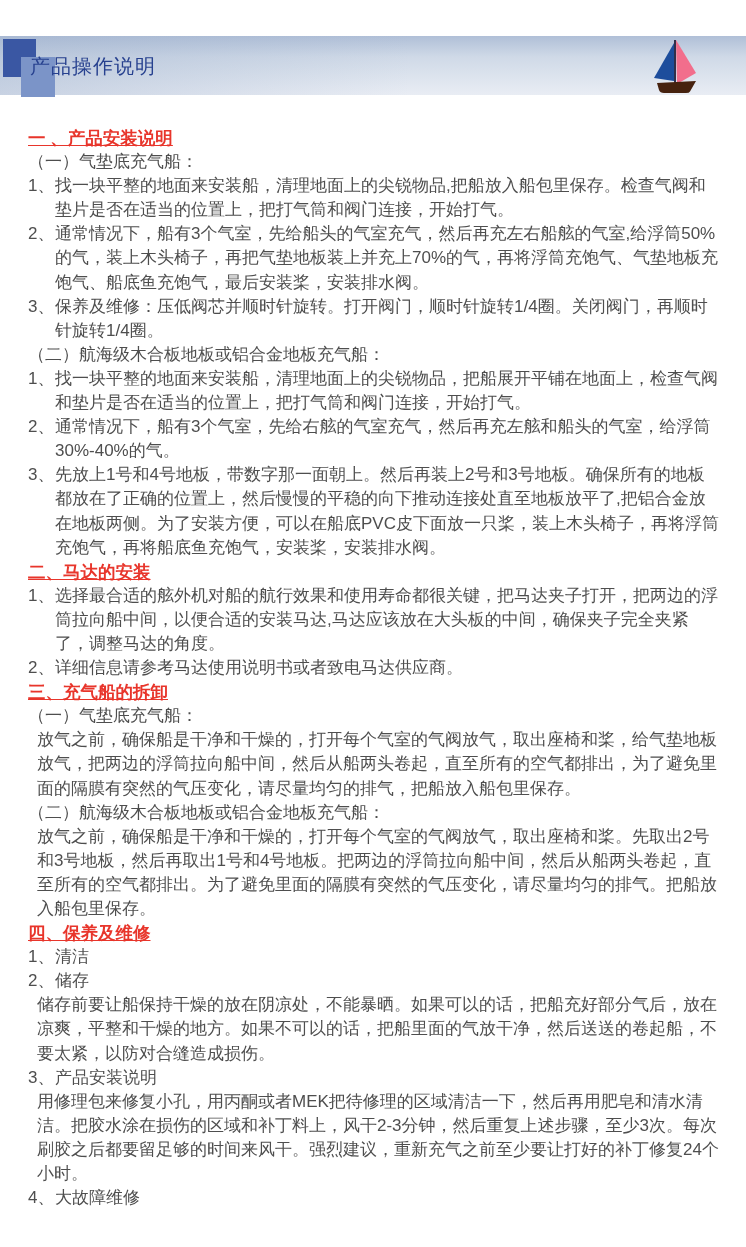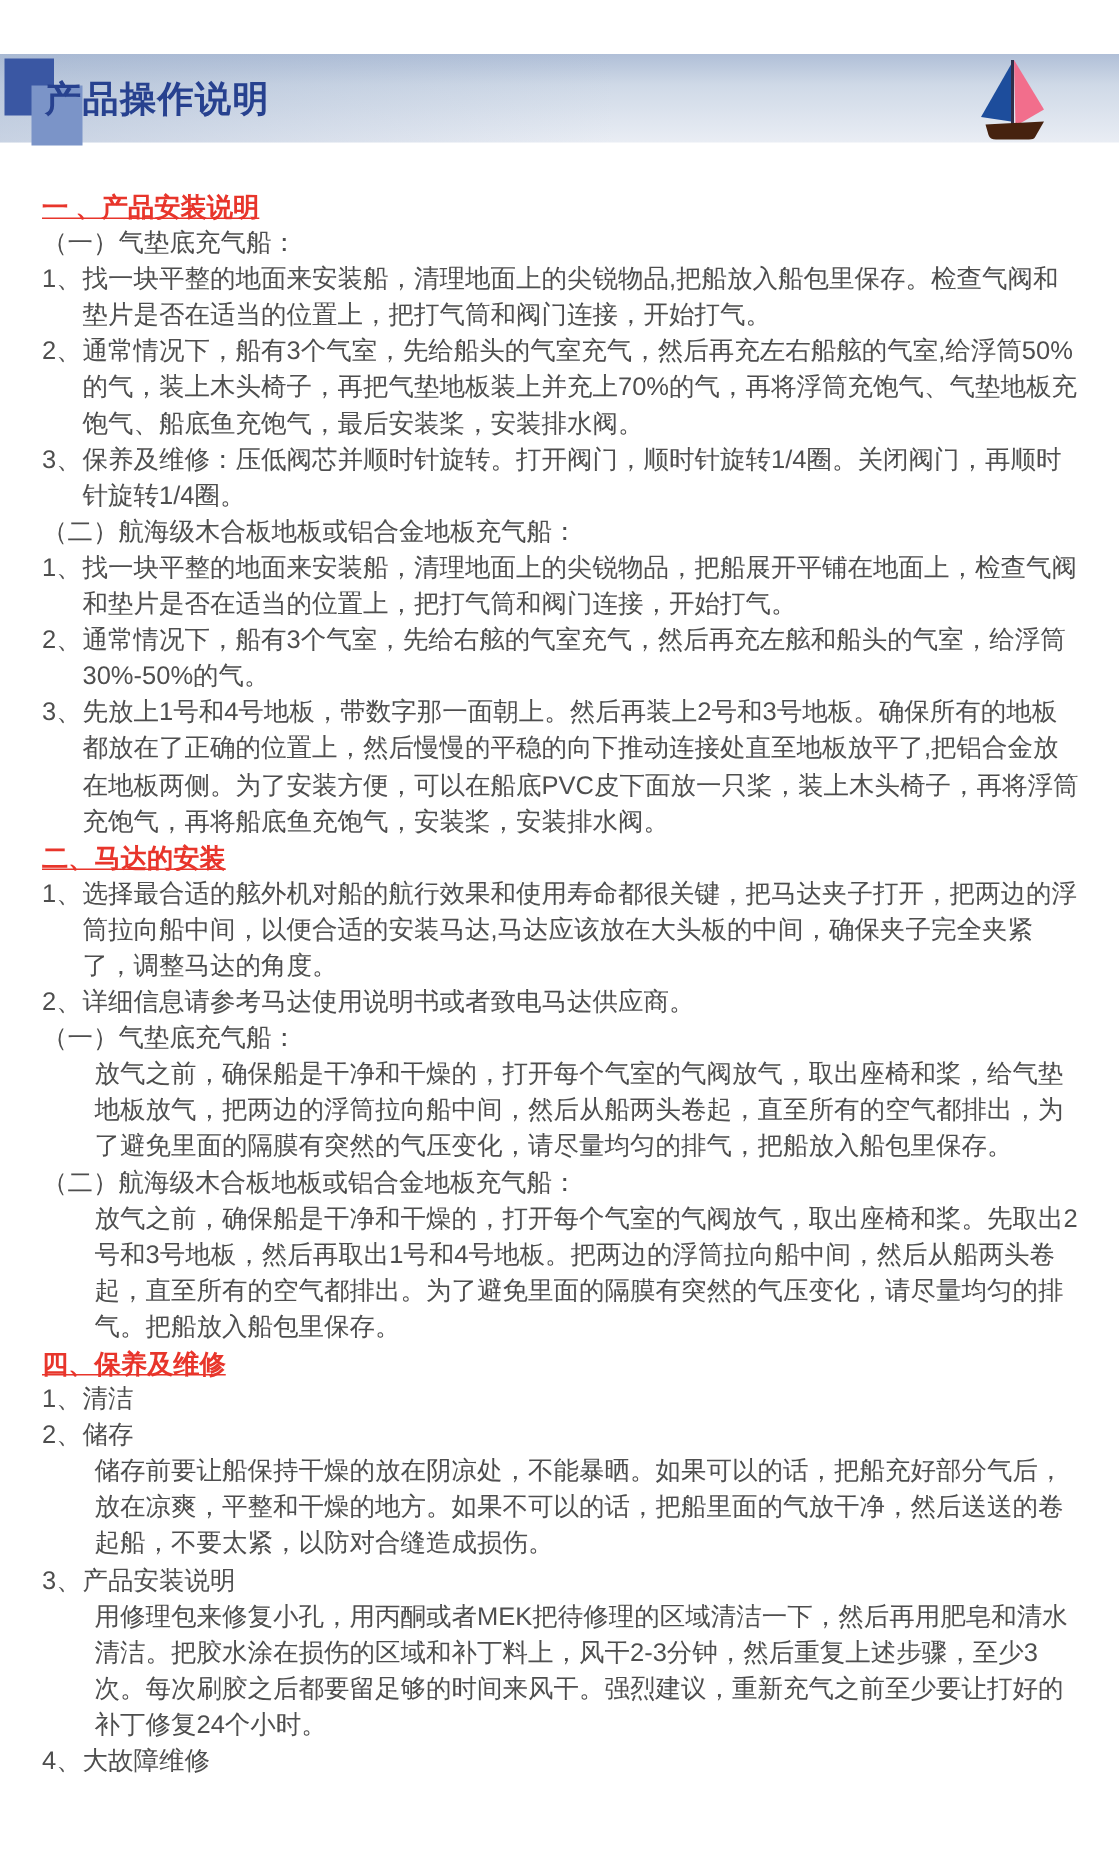--- a/index.html
+++ b/index.html
@@ -25,21 +25,21 @@
     background: #3a57a3;
   }
   .sq-mid {
     position: absolute; left: 21px; top: 21px;
     width: 34px; height: 40px;
     background: #7b94c8;
   }
   .banner-title {
     position: absolute; left: 30px; top: 50%;
     transform: translateY(-50%);
-    font-size: 24px; font-weight: bold;
+    font-size: 20px; font-weight: normal;
     color: #27418f;
     letter-spacing: 1px;
     white-space: nowrap;
   }
   .boat { position: absolute; right: 44px; top: 2px; }
   
   .content {
     padding: 31px 26px 0 28px;
     color: #4e4e4e;
     font-size: 17px;
@@ -48,21 +48,21 @@
   .h {
     color: #e8352b;
     font-weight: bold;
     font-size: 17.5px;
     text-decoration: underline;
   }
   .sub { }
   .item { display: flex; }
   .item .marker { flex: 0 0 27px; }
   .item .text { flex: 1; }
-  .para { margin-left: 35px; }
+  .para { margin-left: 9px; }
 </style>
 </head>
 <body>
 
 <div class="banner">
   <div class="sq-dark"></div>
   <div class="sq-mid"></div>
   <div class="banner-title">产品操作说明</div>
   <div class="boat">
     <svg width="52" height="56" viewBox="0 0 52 56" xmlns="http://www.w3.org/2000/svg">
@@ -89,35 +89,36 @@
     <span class="marker">3、</span>
     <span class="text">保养及维修：压低阀芯并顺时针旋转。打开阀门，顺时针旋转1/4圈。关闭阀门，再顺时针旋转1/4圈。</span>
   </div>
   <div class="sub">（二）航海级木合板地板或铝合金地板充气船：</div>
   <div class="item">
     <span class="marker">1、</span>
     <span class="text">找一块平整的地面来安装船，清理地面上的尖锐物品，把船展开平铺在地面上，检查气阀和垫片是否在适当的位置上，把打气筒和阀门连接，开始打气。</span>
   </div>
   <div class="item">
     <span class="marker">2、</span>
-    <span class="text">通常情况下，船有3个气室，先给右舷的气室充气，然后再充左舷和船头的气室，给浮筒30%-50%的气。</span>
+    <span class="text">通常情况下，船有3个气室，先给右舷的气室充气，然后再充左舷和船头的气室，给浮筒30%-40%的气。</span>
   </div>
   <div class="item">
     <span class="marker">3、</span>
     <span class="text">先放上1号和4号地板，带数字那一面朝上。然后再装上2号和3号地板。确保所有的地板都放在了正确的位置上，然后慢慢的平稳的向下推动连接处直至地板放平了,把铝合金放在地板两侧。为了安装方便，可以在船底PVC皮下面放一只桨，装上木头椅子，再将浮筒充饱气，再将船底鱼充饱气，安装桨，安装排水阀。</span>
   </div>
   <div class="h">二、马达的安装</div>
   <div class="item">
     <span class="marker">1、</span>
     <span class="text">选择最合适的舷外机对船的航行效果和使用寿命都很关键，把马达夹子打开，把两边的浮筒拉向船中间，以便合适的安装马达,马达应该放在大头板的中间，确保夹子完全夹紧了，调整马达的角度。</span>
   </div>
   <div class="item">
     <span class="marker">2、</span>
     <span class="text">详细信息请参考马达使用说明书或者致电马达供应商。</span>
   </div>
+  <div class="h">三、充气船的拆卸</div>
   <div class="sub">（一）气垫底充气船：</div>
   <div class="para">放气之前，确保船是干净和干燥的，打开每个气室的气阀放气，取出座椅和桨，给气垫地板放气，把两边的浮筒拉向船中间，然后从船两头卷起，直至所有的空气都排出，为了避免里面的隔膜有突然的气压变化，请尽量均匀的排气，把船放入船包里保存。</div>
   <div class="sub">（二）航海级木合板地板或铝合金地板充气船：</div>
   <div class="para">放气之前，确保船是干净和干燥的，打开每个气室的气阀放气，取出座椅和桨。先取出2号和3号地板，然后再取出1号和4号地板。把两边的浮筒拉向船中间，然后从船两头卷起，直至所有的空气都排出。为了避免里面的隔膜有突然的气压变化，请尽量均匀的排气。把船放入船包里保存。</div>
   <div class="h">四、保养及维修</div>
   <div class="item">
     <span class="marker">1、</span>
     <span class="text">清洁</span>
   </div>
   <div class="item">

